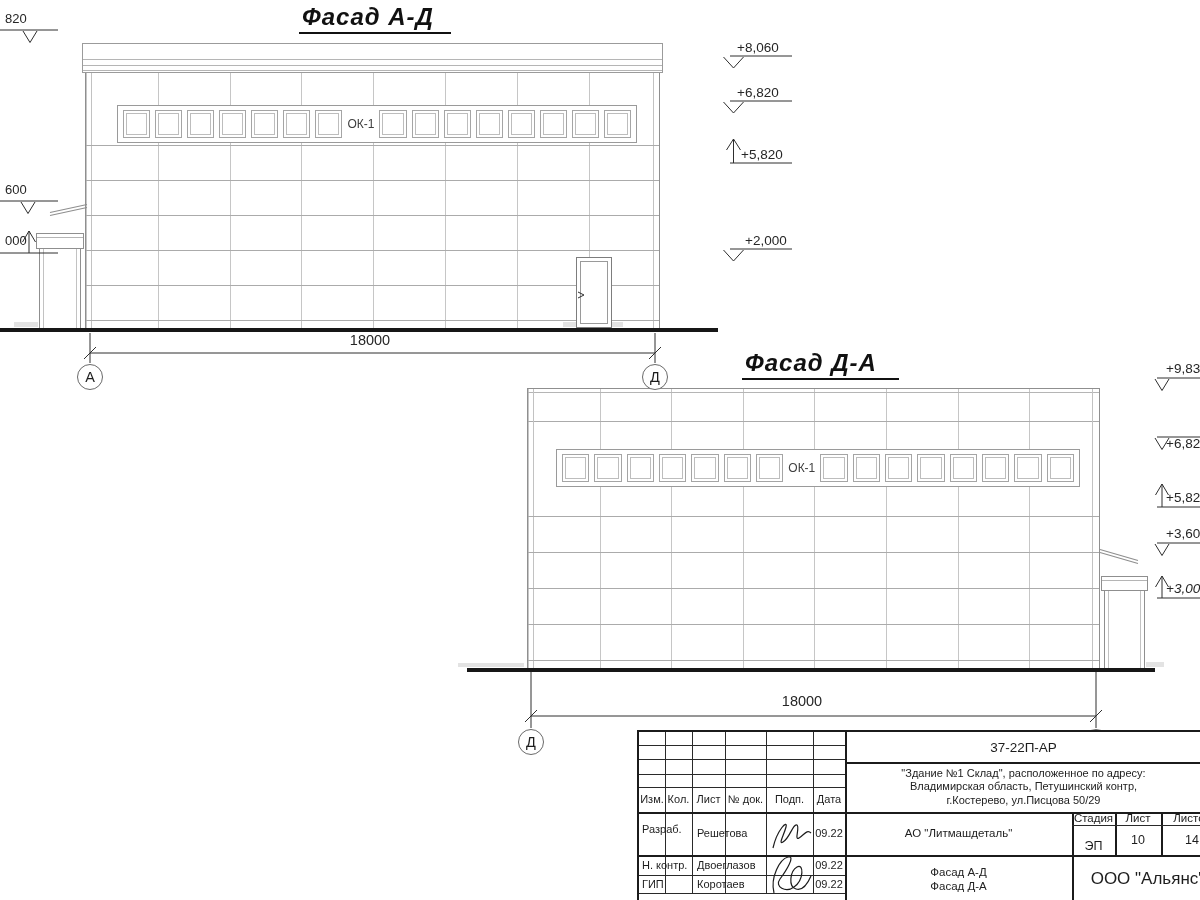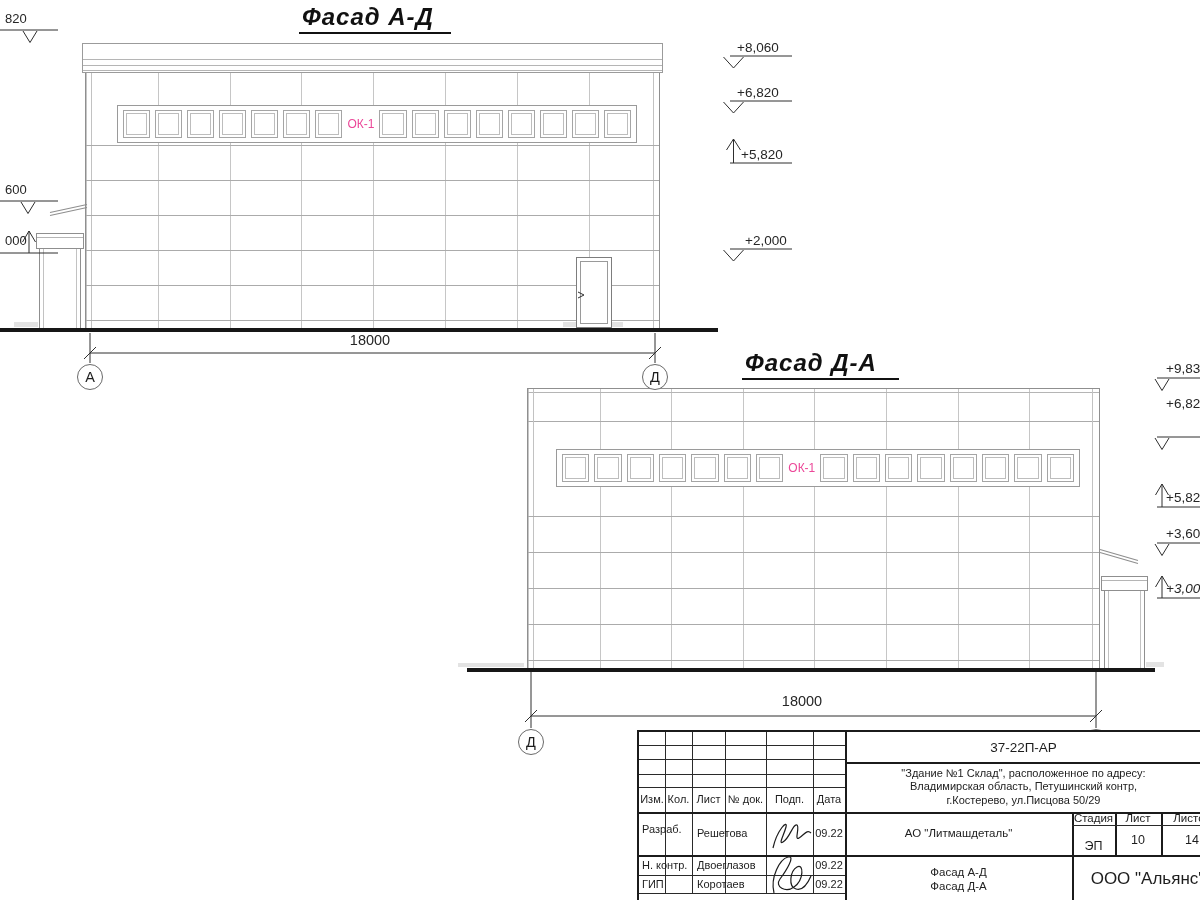--- a/index.html
+++ b/index.html
@@ -21,21 +21,21 @@
            background:repeating-linear-gradient(180deg,#ababab 0 1px,transparent 1px 35px);}
   .lowgrid2{background:repeating-linear-gradient(180deg,#ababab 0 1px,transparent 1px 36px);}
   .hline{position:absolute;left:0;right:0;height:1px;background:#b5b5b5;}
   .vline{position:absolute;top:0;bottom:0;width:1px;background:#c2c2c2;}
   
   .band{position:absolute;background:#fff;border:1px solid #9a9a9a;box-sizing:border-box;
         display:flex;gap:5px;padding:4px 5px;z-index:4;}
   .win{flex:1;position:relative;background:#fff;border:1px solid #a5a5a5;}
   .win::after{content:"";position:absolute;inset:2px;border:1px solid #bdbdbd;}
   .winlabel{flex:1.05;display:flex;align-items:center;justify-content:center;
-            font-size:12px;color:#ec4899;background:#fff;white-space:nowrap;}
+            font-size:12px;color:#404040;background:#fff;white-space:nowrap;}
   
   .door{position:absolute;background:#fff;border:1px solid #7d7d7d;box-sizing:border-box;z-index:5;}
   .door::after{content:"";position:absolute;inset:3px;border:1px solid #9a9a9a;}
   .slab{position:absolute;background:#fff;border:1px solid #8f8f8f;box-sizing:border-box;z-index:3;}
   .abody{position:absolute;background:#fff;border-left:1px solid #8f8f8f;
          border-right:1px solid #8f8f8f;box-sizing:border-box;z-index:3;}
   .ground{position:absolute;height:3.5px;background:#171717;z-index:6;}
   .ramp{position:absolute;background:#e3e3e3;z-index:2;}
   
   .mark{position:absolute;font-size:13.5px;color:#262626;white-space:nowrap;z-index:7;}
@@ -163,21 +163,21 @@
     <div class="vline" style="left:3px;"></div>
     <div class="vline" style="right:3px;"></div>
   </div>
 
   <div class="ramp" style="left:458px;top:663px;width:66px;height:4px;"></div>
   <div class="ramp" style="left:1146px;top:662px;width:18px;height:5px;"></div>
 
   <div class="ground" style="left:467px;top:668px;width:688px;"></div>
 
   <div class="mark" style="left:1166px;top:361px;">+9,83</div>
-  <div class="mark" style="left:1166px;top:396px;">+6,82</div>
+  <div class="mark" style="left:1166px;top:436px;">+6,82</div>
   <div class="mark" style="left:1166px;top:490px;">+5,82</div>
   <div class="mark" style="left:1166px;top:526px;">+3,60</div>
   <div class="mark" style="left:1166px;top:581px;font-style:italic;">+3,00</div>
 
   <div class="dimtext" style="left:762px;top:693px;">18000</div>
   <div class="axis" style="left:518px;top:729px;">Д</div>
   <div class="axis" style="left:1083px;top:729px;">А</div>
 
   <svg class="overlay" width="1200" height="900" viewBox="0 0 1200 900">
     <g stroke="#2e2e2e" stroke-width="1" fill="none">

